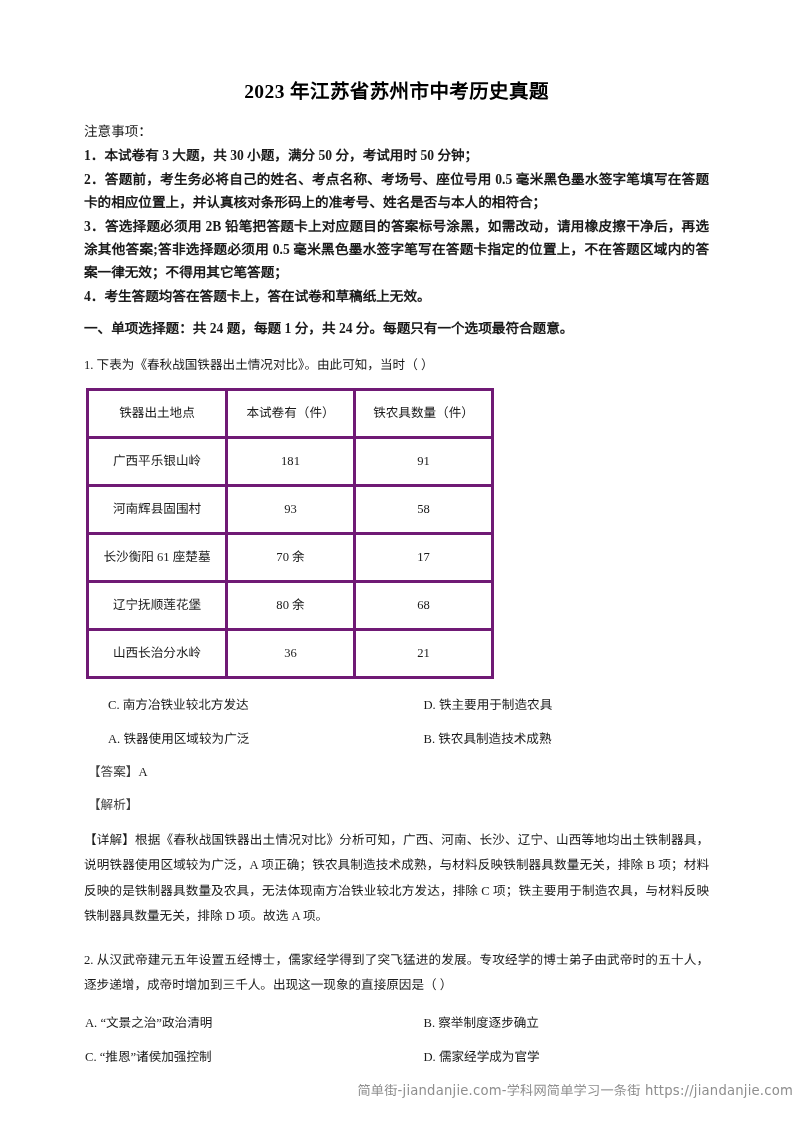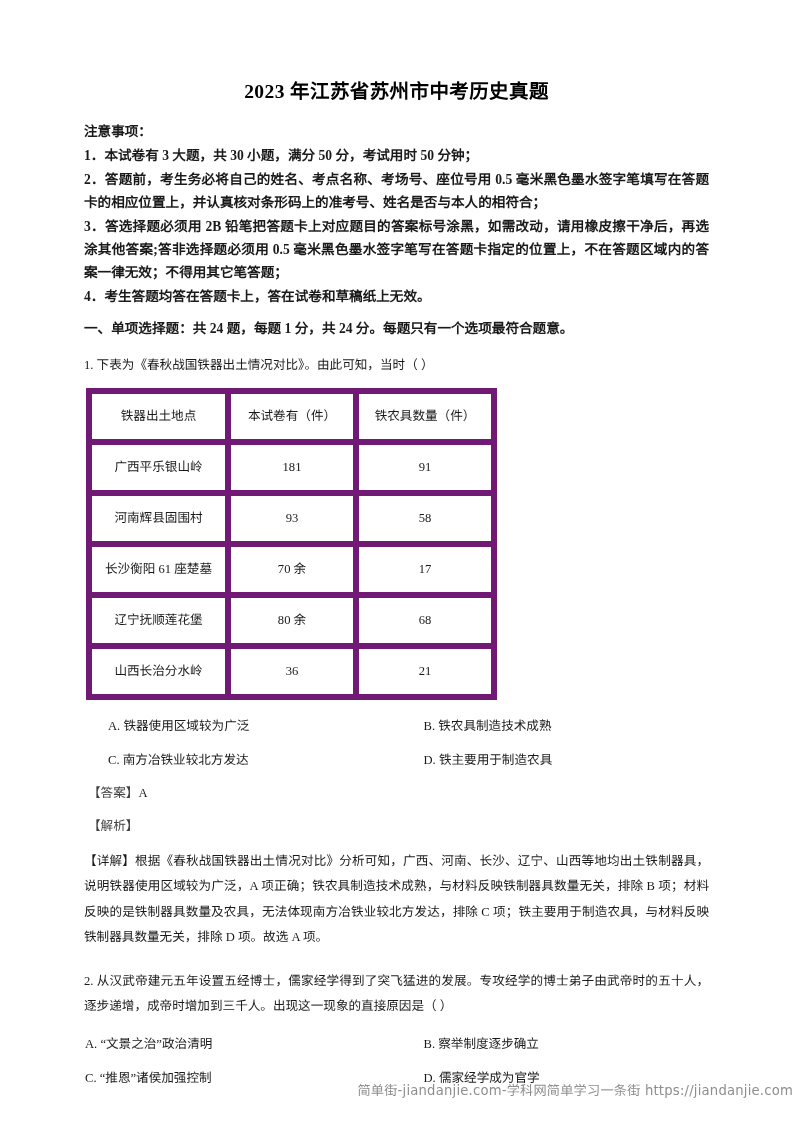--- a/index.html
+++ b/index.html
@@ -36,21 +36,21 @@
     line-height: 1.25;
     color: #000;
   }
 
   
   .notice {
     margin-top: 17px;
   }
   .notice-head {
     font-size: 13.6px;
-    font-weight: bold;
+    font-weight: normal;
     line-height: 1.62;
     margin: 0 0 1px 0;
   }
   .notice-item {
     font-size: 13.6px;
     font-weight: bold;
     line-height: 1.72;
     margin: 0;
     text-align: justify;
     text-justify: inter-ideograph;
@@ -75,21 +75,21 @@
   
   .data-table-wrap {
     margin: 10px 0 0 2px;
   }
   table.data-table {
     border-collapse: collapse;
     width: 405px;
     table-layout: fixed;
   }
   table.data-table td {
-    border: 6px solid #701a75;
+    border: 3px solid #701a75;
     text-align: center;
     vertical-align: middle;
     height: 41px;
     font-size: 12.6px;
     padding: 2px 3px;
     line-height: 1.3;
   }
   table.data-table col.c1 { width: 139px; }
   table.data-table col.c2 { width: 128px; }
   table.data-table col.c3 { width: 138px; }
@@ -206,26 +206,26 @@
           <td>山西长治分水岭</td>
           <td>36</td>
           <td>21</td>
         </tr>
       </tbody>
     </table>
   </div>
 
   <div class="options">
     <div class="opt-row">
+      <div class="opt-cell left">C. 南方冶铁业较北方发达</div>
+      <div class="opt-cell right">D. 铁主要用于制造农具</div>
+    </div>
+    <div class="opt-row">
       <div class="opt-cell left">A. 铁器使用区域较为广泛</div>
       <div class="opt-cell right">B. 铁农具制造技术成熟</div>
-    </div>
-    <div class="opt-row">
-      <div class="opt-cell left">C. 南方冶铁业较北方发达</div>
-      <div class="opt-cell right">D. 铁主要用于制造农具</div>
     </div>
   </div>
 
   <p class="ans-line">
     <span class="tag-blue">【答案】</span><span class="ans-val">A</span>
   </p>
 
   <p class="ans-line second">
     <span class="tag-blue">【解析】</span>
   </p>

